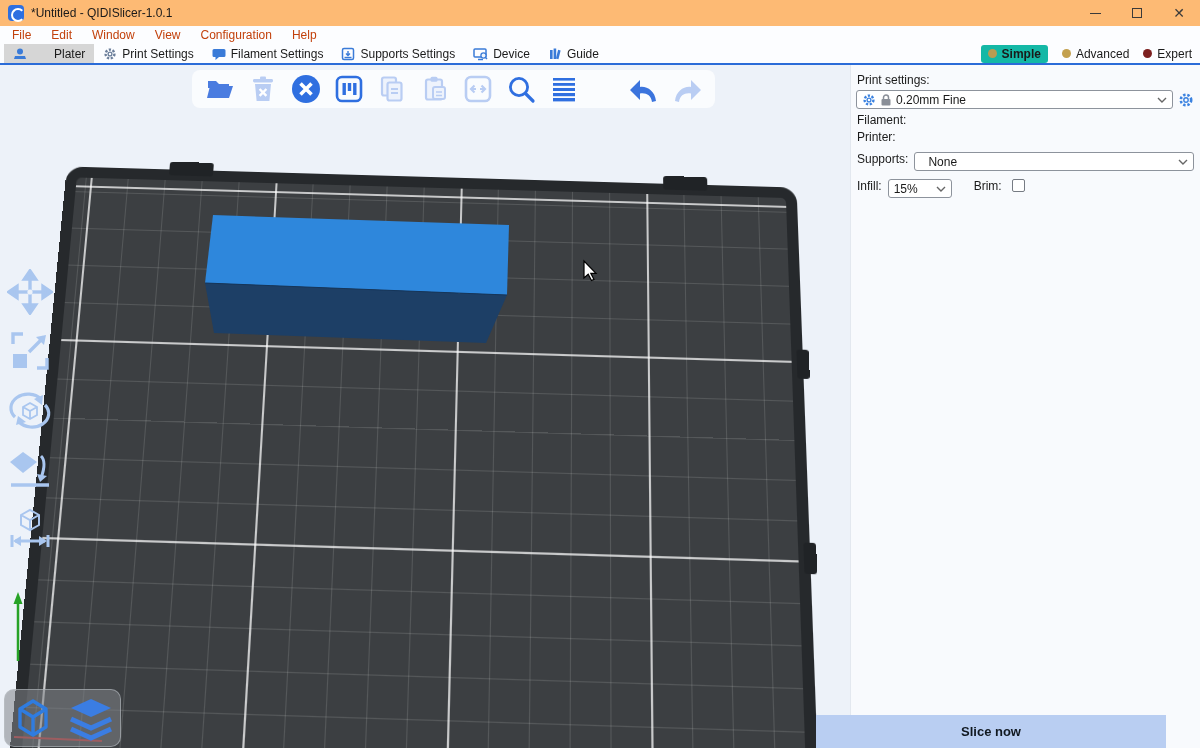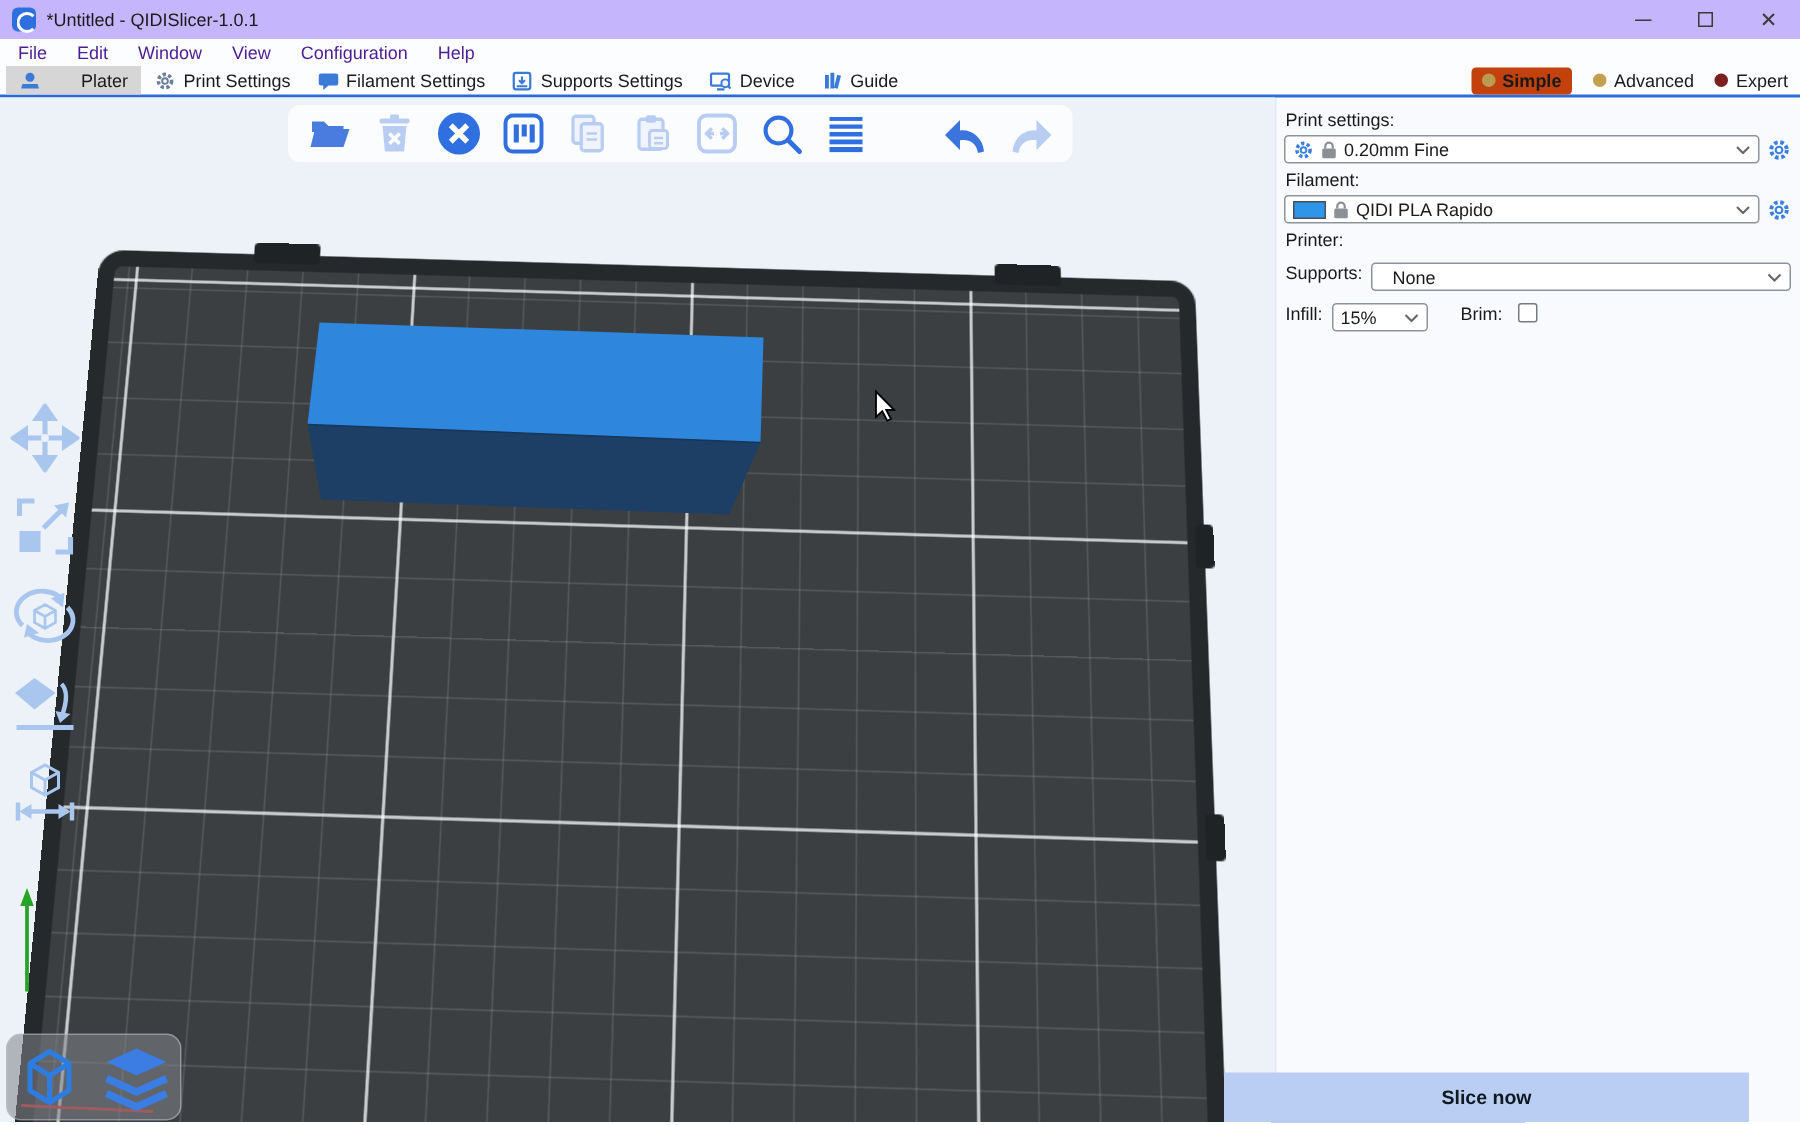--- a/index.html
+++ b/index.html
@@ -1,49 +1,49 @@
 <!DOCTYPE html>
 <html><head>
 <meta charset="utf-8">
 <style>
   * { margin:0; padding:0; box-sizing:border-box; }
   html,body { width:1200px; height:750px; overflow:hidden;
     font-family:"Liberation Sans", sans-serif; background:#fff; }
 
   
-  .titlebar { height:26px; background:#c4b5fd; display:flex; align-items:center;
+  .titlebar { height:26px; background:#fdba74; display:flex; align-items:center;
     padding-left:8px; font-size:12px; color:#1a1a1a; position:relative; }
   .app-logo { width:16px; height:16px; border-radius:4px; background:#2e6fe0;
     position:relative; margin-right:7px; flex:0 0 auto; }
   .app-logo::after { content:""; position:absolute; left:3px; top:3px; width:10px; height:10px;
     border:2px solid #fff; border-radius:50%; border-right-color:transparent; }
   .win-controls { position:absolute; right:0; top:0; height:26px; display:flex; }
   .win-btn { width:42px; height:26px; display:flex; align-items:center; justify-content:center; }
   .glyph-min { width:11px; height:0; border-top:1.6px solid #3a3a3a; }
   .glyph-max { width:10px; height:10px; border:1.4px solid #3a3a3a; }
   .glyph-close { font-size:14px; color:#3a3a3a; line-height:1; }
 
   
   .menubar { height:18px; background:#fcfdff; display:flex; align-items:center;
-    font-size:12px; color:#4c1d95; padding-left:2px; }
+    font-size:12px; color:#c2410c; padding-left:2px; }
   .menu-item { padding:0 10px; cursor:default; }
 
   
   .tabbar { height:21px; background:#fcfdff; border-bottom:2px solid #2b6cd8;
     display:flex; align-items:center; font-size:12px; color:#1a1a1a; padding-left:4px; }
   .tab { display:flex; align-items:center; gap:5px; padding:2px 9px; height:19px; }
   .tab.active { background:#d6d6d6;gap:27px; }
   .tab svg { flex:0 0 auto; }
   .mode-group { margin-left:auto; display:flex; align-items:center; gap:14px; padding-right:8px; }
   .mode { display:flex; align-items:center; gap:5px; }
   .mode .dot { width:9px; height:9px; border-radius:50%; }
   .dot-simple { background:#b99c52; }
   .dot-advanced { background:#c3a04e; }
   .dot-expert { background:#7c1f1f; }
-  .mode.active { background:#c2410c; border-radius:3px; padding:2px 7px; font-weight:bold; }
+  .mode.active { background:#14b8a6; border-radius:3px; padding:2px 7px; font-weight:bold; }
 
   
   .main { position:relative; width:1200px; height:683px; }
   .viewport { position:absolute; left:0; top:0; width:850px; height:683px;
     background:#edf2f9; overflow:hidden; }
 
   
   .bed { position:absolute; left:66px; top:112px; width:730px; height:1100px;
     background-color:#3c3f42;
     background-image:
@@ -385,39 +385,20 @@
       </div>
       <span class="gear-out">
         <svg width="16" height="16" viewBox="0 0 16 16">
           <circle cx="8" cy="8" r="5.2" fill="none" stroke="#3b82e0" stroke-width="2.6" stroke-dasharray="2.4 1.8"></circle>
           <circle cx="8" cy="8" r="2.2" fill="none" stroke="#3b82e0" stroke-width="1.4"></circle>
         </svg>
       </span>
     </div>
 
     <div class="sb-label">Filament:</div>
-    <div class="combo-row">
-      <div class="combo">
-        <span class="swatch"></span>
-        <svg width="10" height="12" viewBox="0 0 10 12">
-          <rect x="0.5" y="5" width="9" height="6.5" rx="1" fill="#8a8f98"></rect>
-          <path d="M2.5 5 V3.6 a2.5 2.5 0 0 1 5 0 V5" stroke="#8a8f98" fill="none" stroke-width="1.5"></path>
-        </svg>
-        <span class="val">QIDI PLA Rapido</span>
-        <svg width="10" height="6" viewBox="0 0 10 6">
-          <path d="M1 1 L5 5 L9 1" stroke="#666" stroke-width="1.4" fill="none"></path>
-        </svg>
-      </div>
-      <span class="gear-out">
-        <svg width="16" height="16" viewBox="0 0 16 16">
-          <circle cx="8" cy="8" r="5.2" fill="none" stroke="#3b82e0" stroke-width="2.6" stroke-dasharray="2.4 1.8"></circle>
-          <circle cx="8" cy="8" r="2.2" fill="none" stroke="#3b82e0" stroke-width="1.4"></circle>
-        </svg>
-      </span>
-    </div>
 
     <div class="sb-label">Printer:</div>
 
     <div class="row-inline">
       <span class="sb-label">Supports:</span>
       <div class="combo">
         <span class="val" style="padding-left:8px;">None</span>
         <svg width="10" height="6" viewBox="0 0 10 6">
           <path d="M1 1 L5 5 L9 1" stroke="#666" stroke-width="1.4" fill="none"></path>
         </svg>

